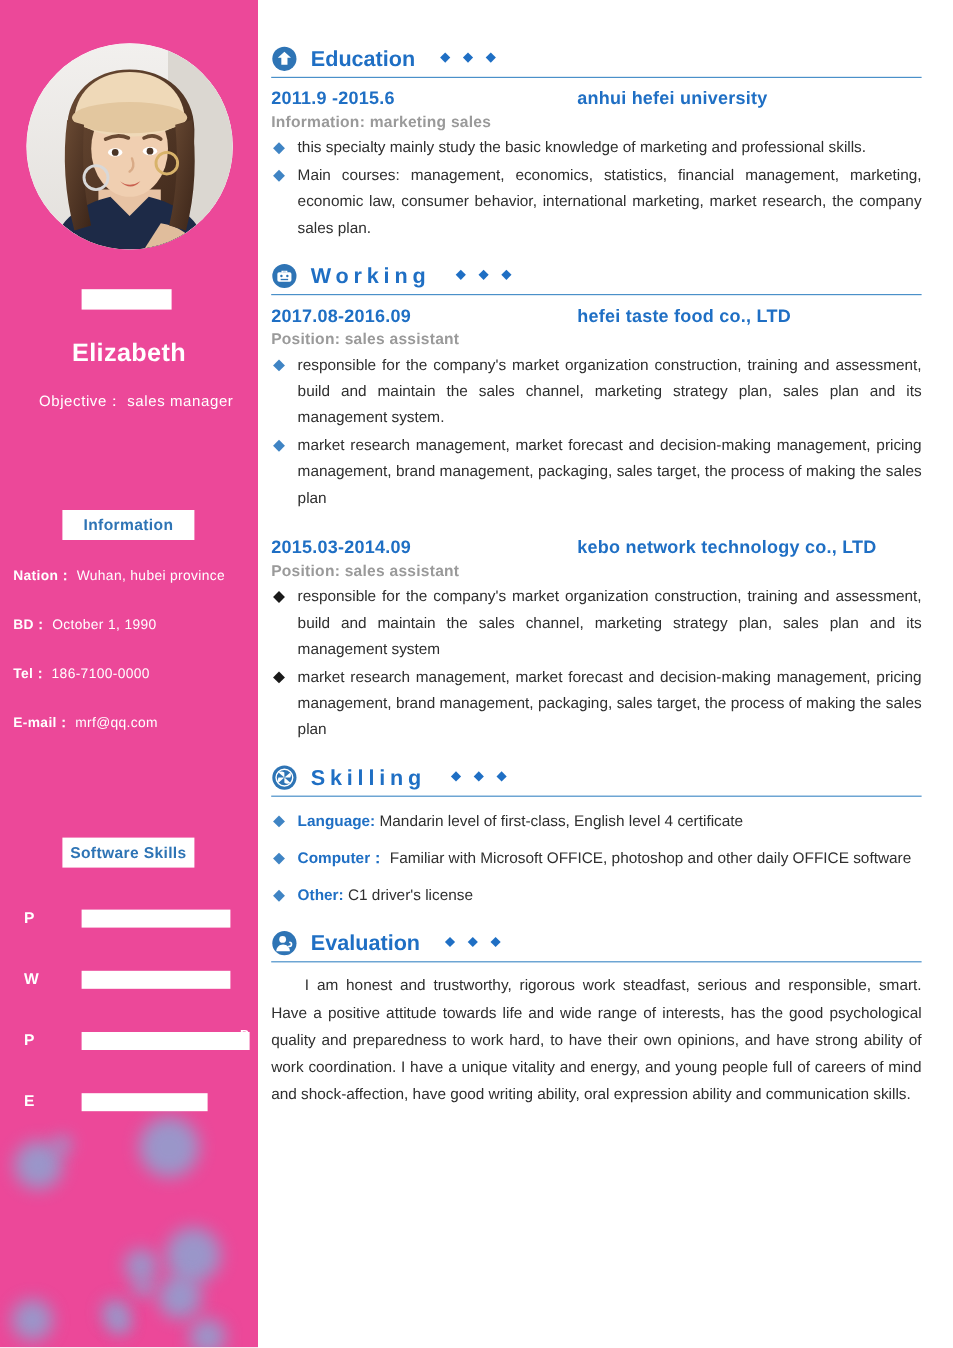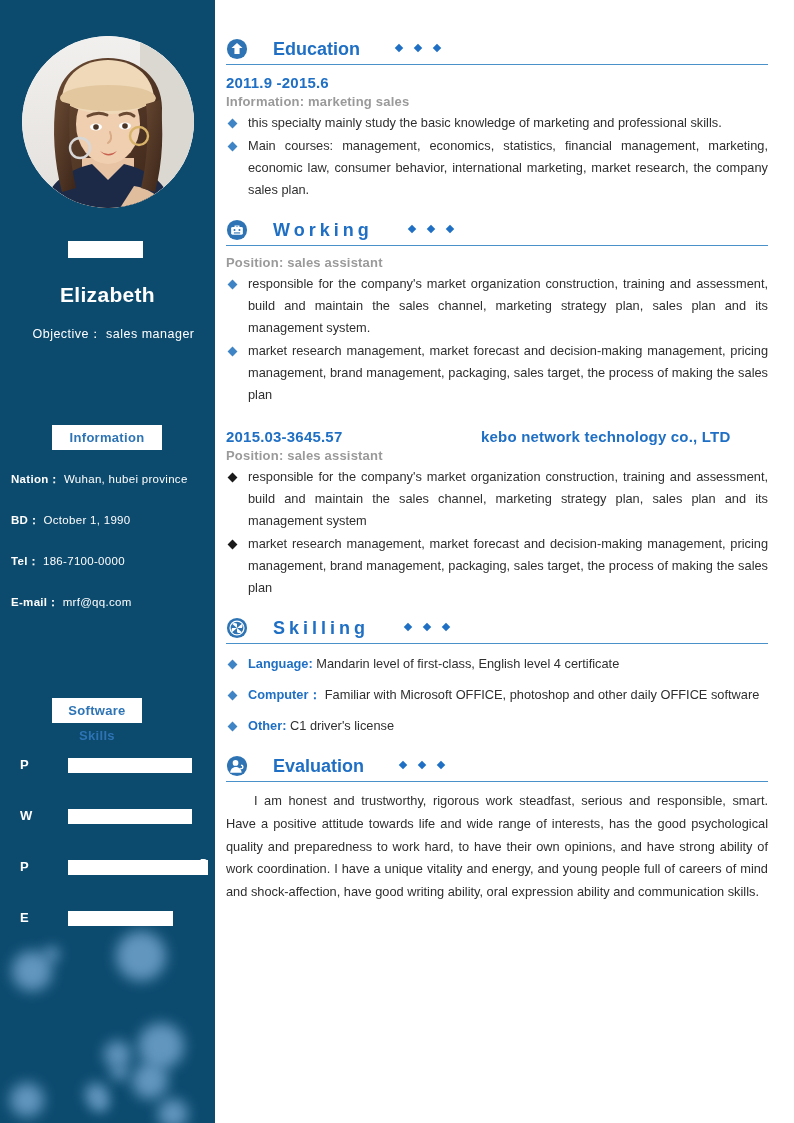--- a/index.html
+++ b/index.html
@@ -18,21 +18,21 @@
     background: #ffffff;
     overflow: hidden;
   }
 
   
   .sidebar {
     position: absolute;
     left: 0; top: 0;
     width: 215px;
     height: 1123px;
-    background: #0c4a6e;
+    background: #ec4899;
     overflow: hidden;
   }
 
   .bubbles { position: absolute; left: 0; bottom: 0; width: 215px; height: 200px; pointer-events: none; }
   .bub { position: absolute; border-radius: 50%; background: #7fb0da; filter: blur(7px); opacity: .75; }
 
   .photo-wrap {
     position: absolute;
     left: 22px; top: 36px;
     width: 172px; height: 172px;
@@ -75,21 +75,21 @@
     background: #ffffff;
     color: #2e74b5;
     font-size: 13px;
     font-weight: bold;
     text-align: center;
     letter-spacing: .3px;
     line-height: 25px;
     height: 25px;
   }
   .badge-info   { left: 52px; top: 425px; width: 110px; }
-  .badge-skills { left: 52px; top: 698px; width: 90px; }
+  .badge-skills { left: 52px; top: 698px; width: 110px; }
 
   .info-list { position: absolute; left: 11px; top: 472px; width: 200px; }
   .info-row {
     color: #ffffff;
     font-size: 11.5px;
     margin-bottom: 26px;
     white-space: nowrap;
     letter-spacing: .3px;
   }
   .info-row .k { font-weight: bold; }
@@ -126,21 +126,21 @@
     width: 579px;
     height: 1123px;
     padding: 38px 26px 0 11px;
   }
 
   .section { margin-bottom: 4px; }
 
   .sec-head {
     display: flex;
     align-items: center;
-    gap: 25px;
+    gap: 11px;
     border-bottom: 1.6px solid #4a90c9;
     padding-bottom: 4px;
   }
   .sec-icon { flex: 0 0 auto; display: block; width: 22px; height: 22px; }
   .sec-title {
     color: #1f6fc4;
     font-size: 18px;
     font-weight: bold;
   }
   .sec-title.spaced { letter-spacing: 4px; }
@@ -339,20 +339,21 @@
         <span class="sec-dots">
             <i></i>
             <i></i>
             <i></i>
           </span>
       </div>
 
       <div class="entry">
         <div class="entry-line">
           <span class="entry-date">2011.9 -2015.6</span>
+          <span class="entry-org">anhui hefei university</span>
         </div>
         <div class="entry-sub">Information: marketing sales</div>
         <ul class="bullets">
           <li>this specialty mainly study the basic knowledge of marketing and professional skills.</li>
           <li>Main courses: management, economics, statistics, financial management, marketing, economic law, consumer behavior, international marketing, market research, the company sales plan.</li>
         </ul>
       </div>
     </section>
 
     <section class="section sp-top-10">
@@ -367,30 +368,34 @@
         </svg>
         <span class="sec-title spaced">Working</span>
         <span class="sec-dots">
             <i></i>
             <i></i>
             <i></i>
           </span>
       </div>
 
       <div class="entry">
+        <div class="entry-line">
+          <span class="entry-date">2017.08-2016.09</span>
+          <span class="entry-org">hefei taste food co., LTD</span>
+        </div>
         <div class="entry-sub">Position: sales assistant</div>
         <ul class="bullets">
           <li>responsible for the company's market organization construction, training and assessment, build and maintain the sales channel, marketing strategy plan, sales plan and its management system.</li>
           <li>market research management, market forecast and decision-making management, pricing management, brand management, packaging, sales target, the process of making the sales plan</li>
         </ul>
       </div>
 
       <div class="entry" style="margin-top:22px">
         <div class="entry-line">
-          <span class="entry-date">2015.03-3645.57</span>
+          <span class="entry-date">2015.03-2014.09</span>
           <span class="entry-org">kebo network technology  co., LTD</span>
         </div>
         <div class="entry-sub">Position: sales assistant</div>
         <ul class="bullets dark">
           <li>responsible for the company's market organization construction, training and assessment, build and maintain the sales channel, marketing strategy plan, sales plan and its management system</li>
           <li>market research management, market forecast and decision-making management, pricing management, brand management, packaging, sales target, the process of making the sales plan</li>
         </ul>
       </div>
     </section>
 

